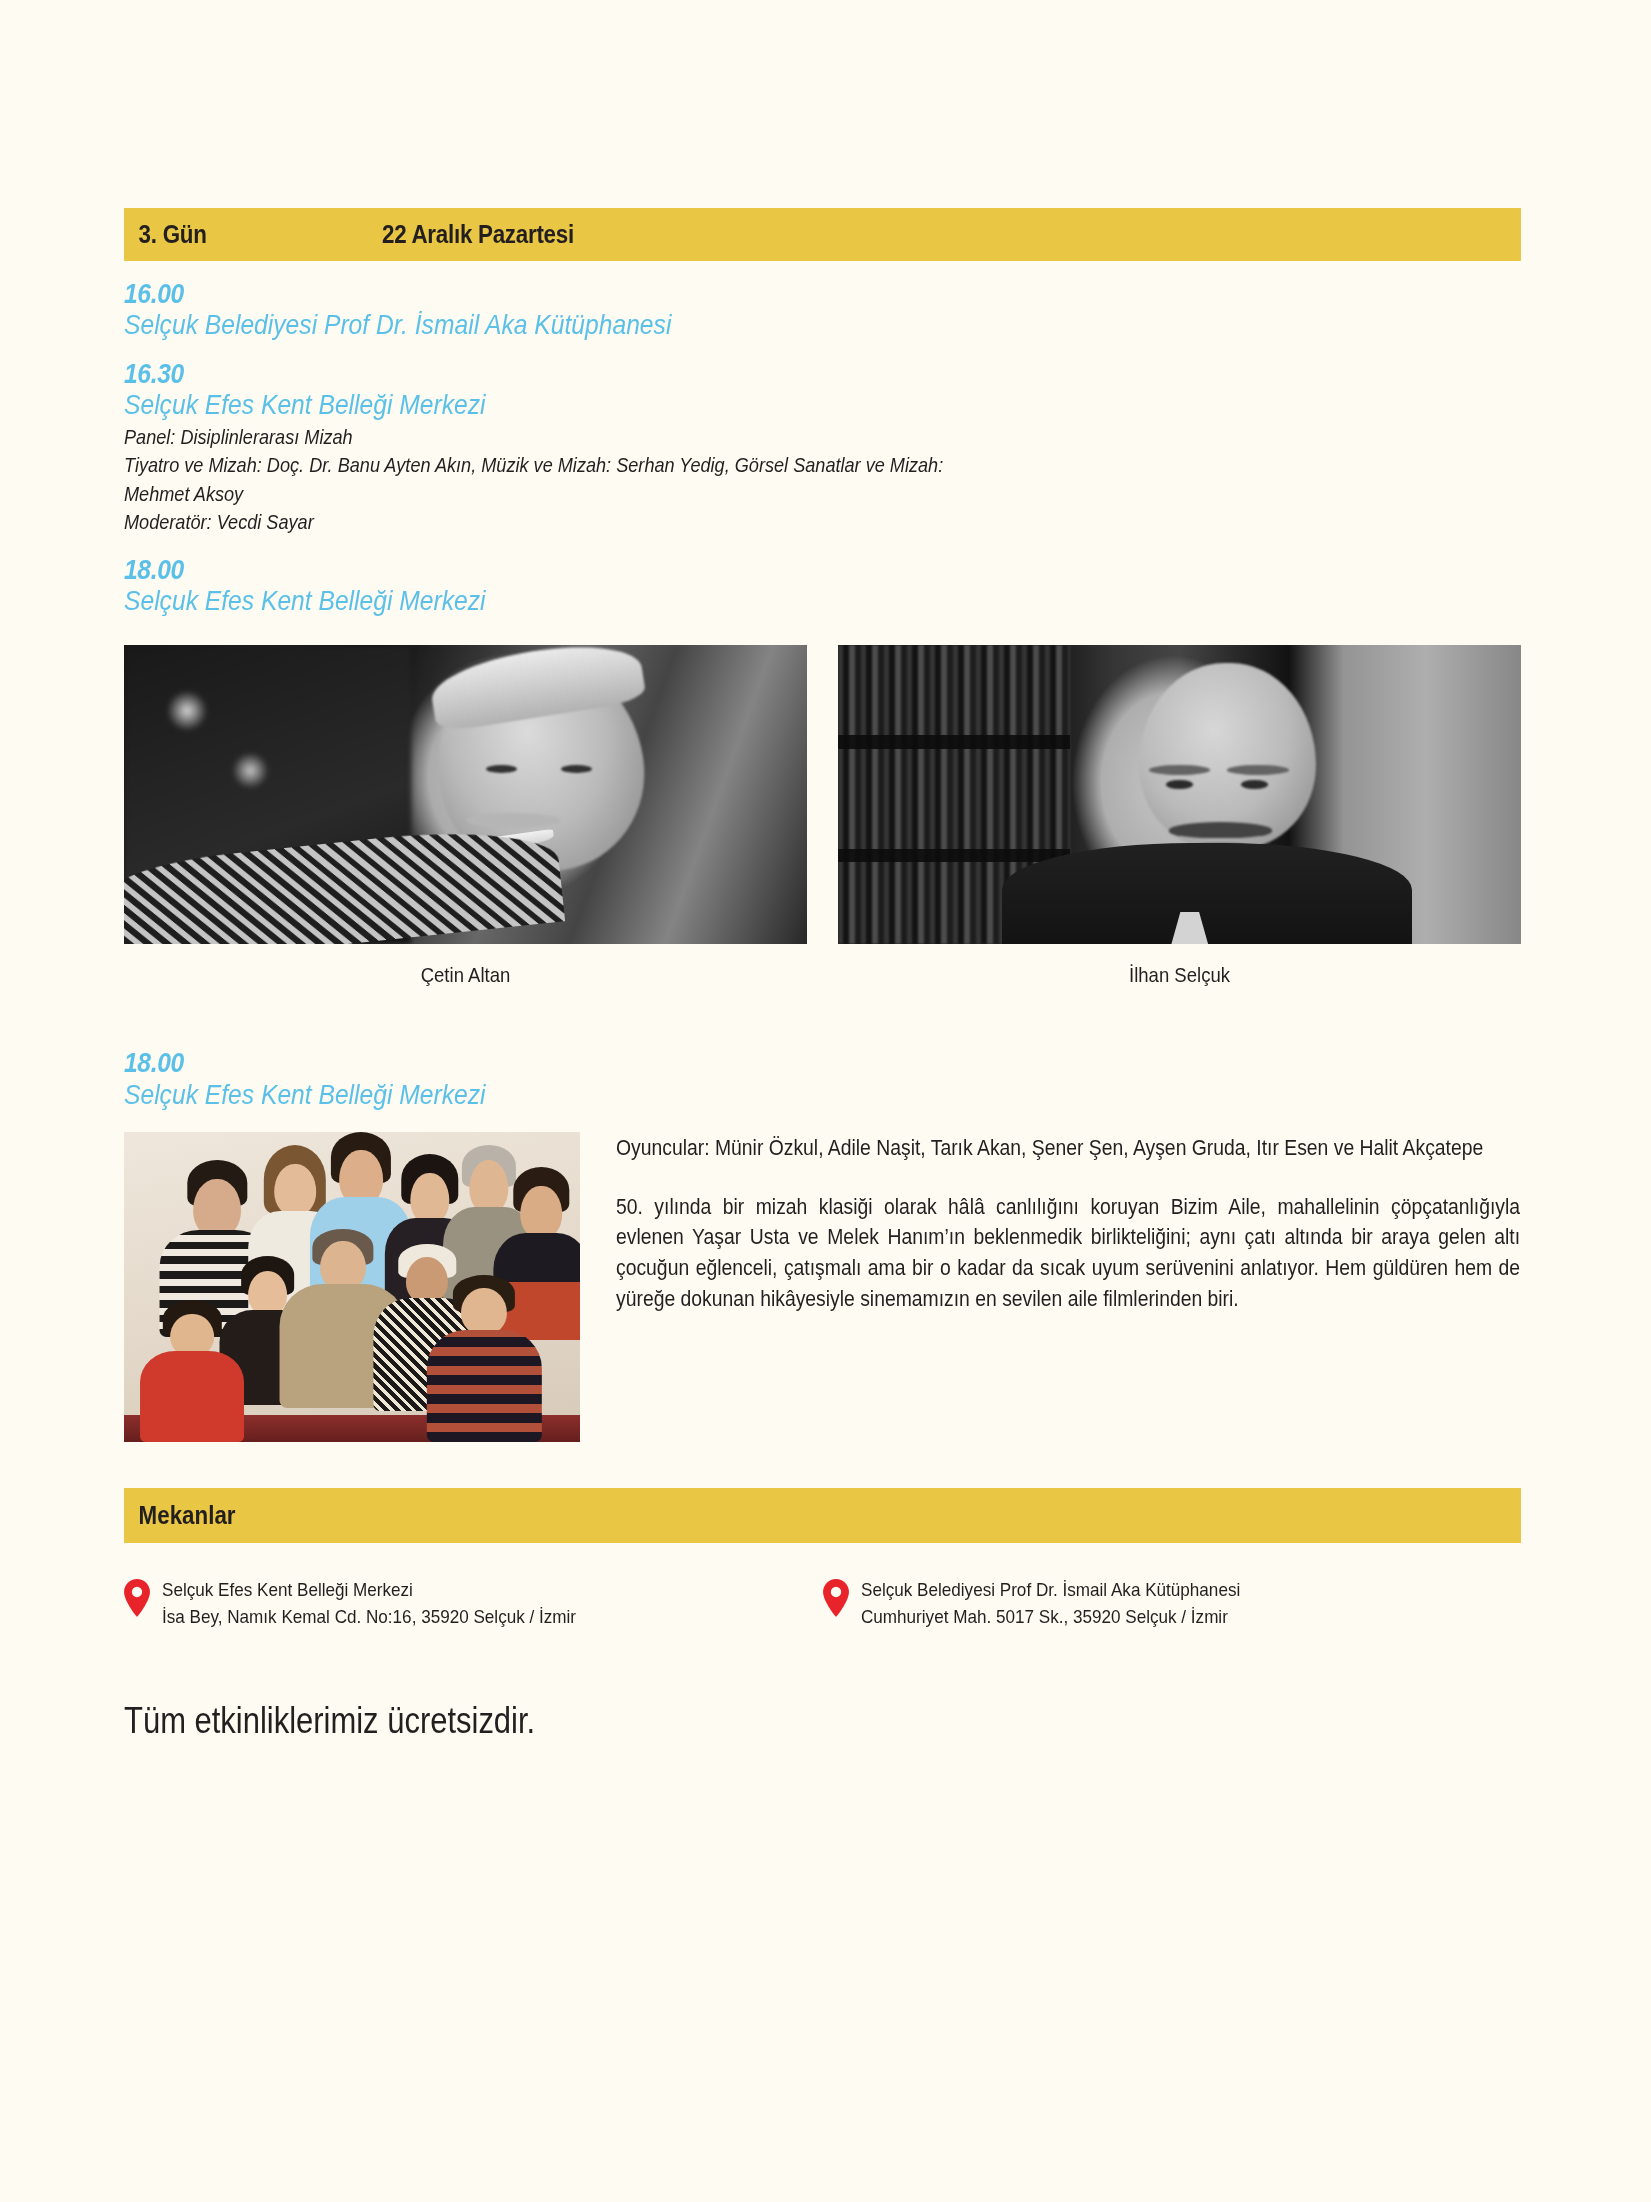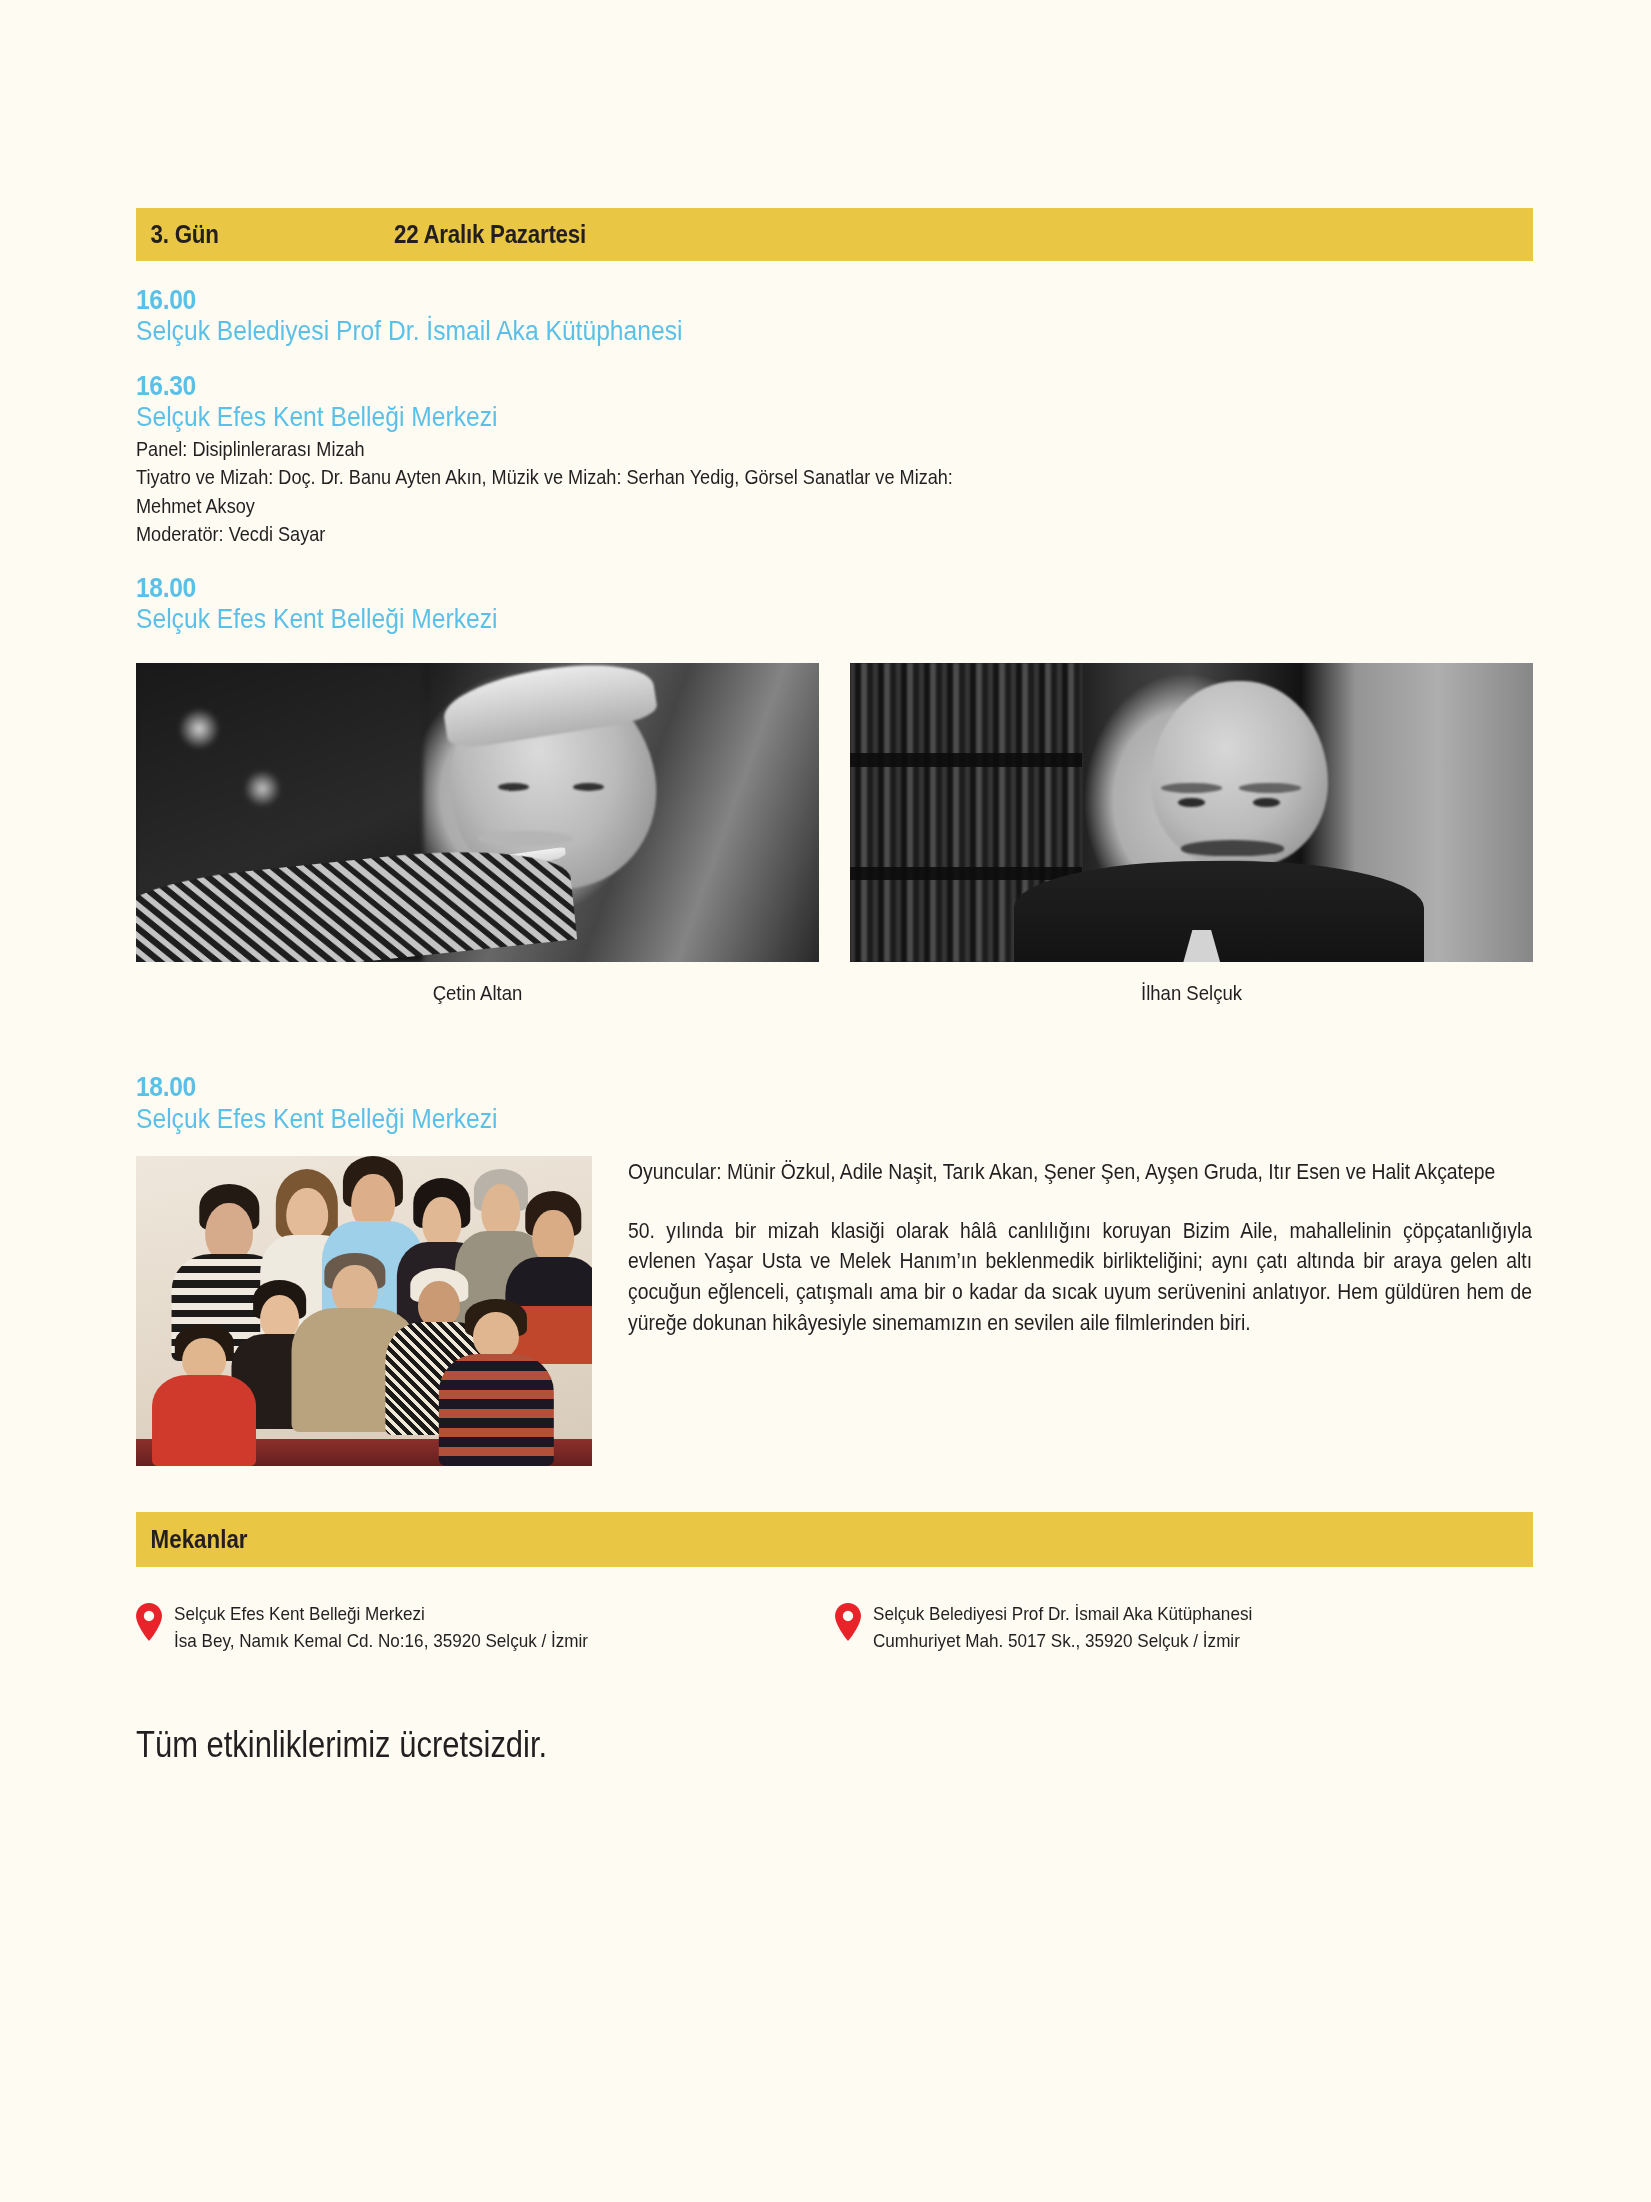--- a/index.html
+++ b/index.html
@@ -14,21 +14,21 @@
   }
   .page{
     position:relative;
     width:1652px;
     height:2203px;
     background:#FDFBF2;
     box-sizing:border-box;
   }
   .content{
     position:absolute;
-    left:136px;
+    left:124px;
     top:0;
     width:1397px;
   }
 
   
   .day-bar{
     background:#E9C644;
     height:53px;
     display:flex;
     align-items:center;
@@ -48,21 +48,21 @@
   .day-bar .day-date{
     font-size:26px;
     font-weight:bold;
     color:#231F20;
     letter-spacing:-0.3px;
     transform:scaleX(0.86);
     transform-origin:left center;
   }
 
   
-  .event{ margin-top:23px; }
+  .event{ margin-top:17px;font-style:italic; }
   .event-head{
     font-size:28px;
     color:#5BC0E8;
     line-height:1.12;
     white-space:nowrap;
     transform:scaleX(0.88);
     transform-origin:left center;
   }
   .event-head .time{
     font-weight:bold;

